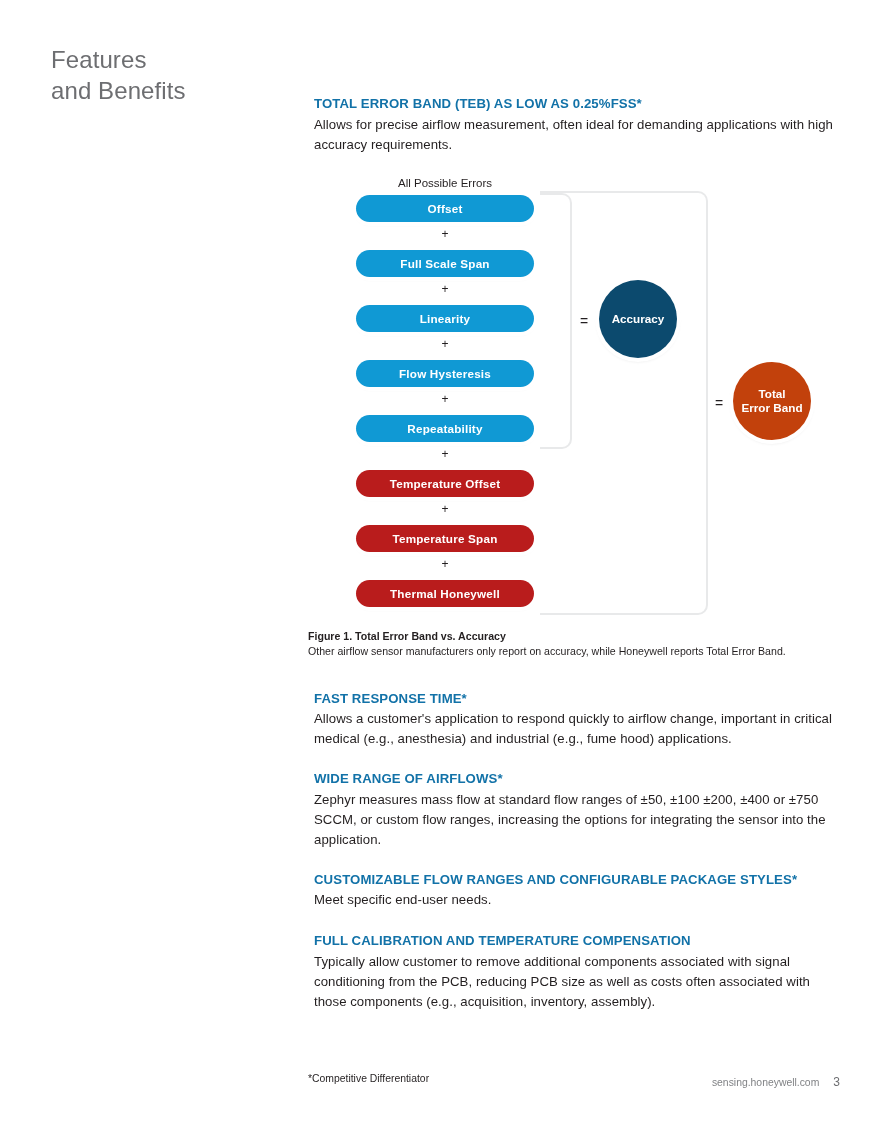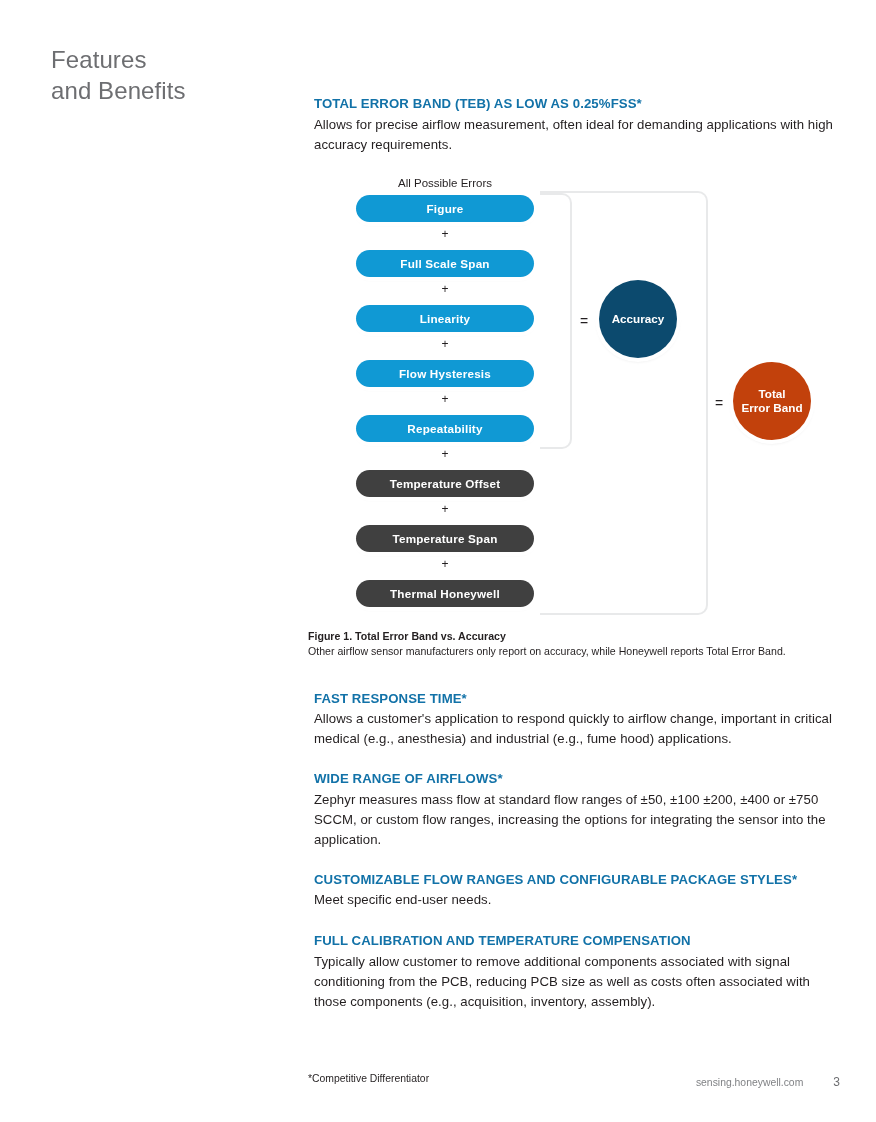--- a/index.html
+++ b/index.html
@@ -85,21 +85,21 @@
     display: flex;
     align-items: center;
     justify-content: center;
     color: #ffffff;
     font-size: 11.7px;
     font-weight: bold;
     letter-spacing: 0.2px;
     box-shadow: 0 0 0 4px #ffffff, 0 2px 3px rgba(0,0,0,0.22);
   }
   .err-box.blue  { background: #1099d4; }
-  .err-box.olive { background: #404040; }
+  .err-box.olive { background: #b91c1c; }
 
   .plus {
     position: absolute;
     left: 48px;
     width: 178px;
     text-align: center;
     font-size: 12px;
     color: #231f20;
     line-height: 12px;
   }
@@ -170,21 +170,21 @@
   }
   #footer-right {
     position: absolute;
     left: 600px;
     top: 1075px;
     width: 240px;
     text-align: right;
     font-size: 10.4px;
     color: #808285;
   }
-  #footer-right .site { margin-right: 30px; text-align: center; }
+  #footer-right .site { margin-right: 14px; text-align: center; }
   #footer-right .pagenum {
     color: #6d6e71;
     font-size: 12px;
   }
 </style>
 </head>
 <body>
 
 <div id="page-title">
   <span class="line">Features</span>
@@ -200,21 +200,21 @@
 
   <div id="figure">
 
     <div id="all-errors-label">All Possible Errors</div>
 
     <div class="bracket" style="left:232px; top:16px; width:32px; height:256px;"></div>
 
     <div class="bracket" style="left:232px; top:14px; width:168px; height:424px;"></div>
 
     <div class="err-box blue" style="top:18px;">
-      <span>Figure</span>
+      <span>Offset</span>
     </div>
     <div class="plus" style="top:51px;">+</div>
 
     <div class="err-box blue" style="top:73px;">
       <span>Full Scale Span</span>
     </div>
     <div class="plus" style="top:106px;">+</div>
 
     <div class="err-box blue" style="top:128px;">
       <span>Linearity</span>

